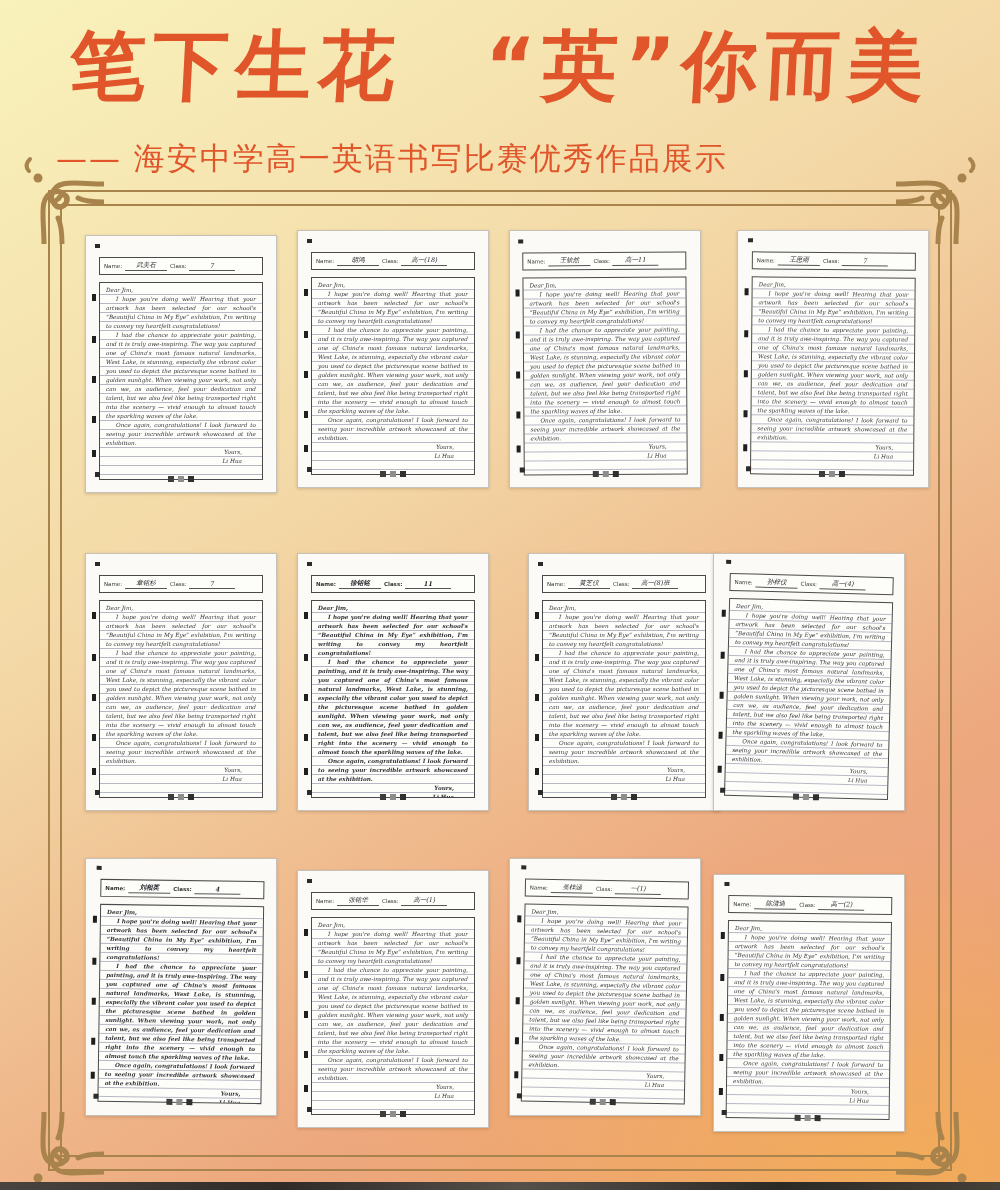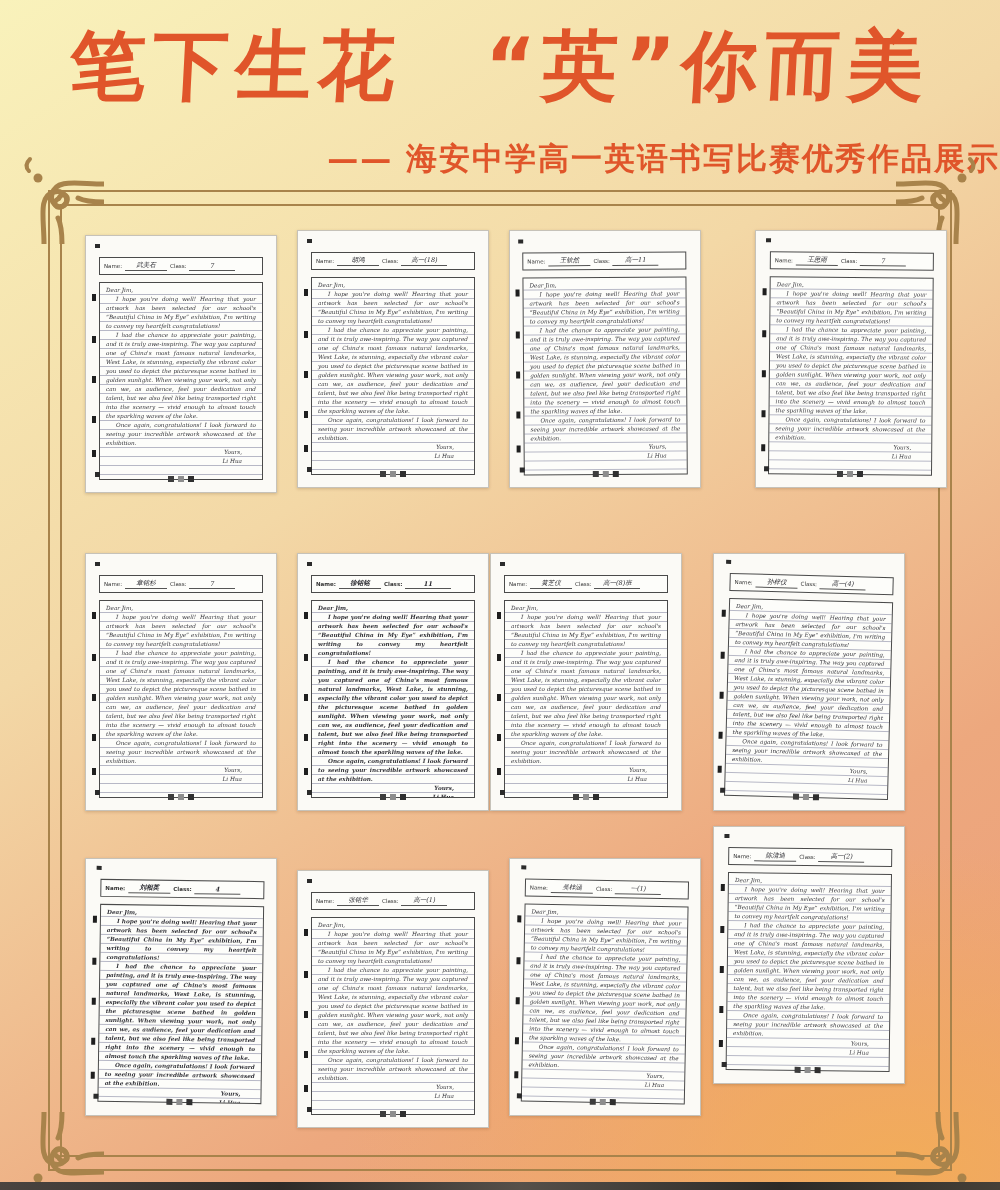--- a/index.html
+++ b/index.html
@@ -14,23 +14,23 @@
 
   
   .title{
     position:absolute;top:16px;left:0;right:0;margin:0;text-align:center;
     font-size:76px;font-weight:bold;letter-spacing:7px;
     color:var(--title-orange,#e0552a);
     transform:skewX(-3deg);
     font-family:"DejaVu Sans",sans-serif;
   }
   .subtitle{
-    position:absolute;top:138px;left:0;right:0;text-align:right;
+    position:absolute;top:138px;left:0;right:0;text-align:left;
     padding-left:56px;box-sizing:border-box;
-    font-size:31px;font-weight:bold;letter-spacing:2px;
+    font-size:31px;font-weight:normal;letter-spacing:2px;
     color:var(--title-orange,#e0552a);
   }
 
   
   .frame-outer{position:absolute;left:48px;right:48px;top:190px;bottom:19px;
     border:2px solid var(--frame-gold,#a8834b);}
   .frame-inner{position:absolute;left:60px;right:60px;top:204px;bottom:33px;
     border:2px solid var(--frame-gold,#a8834b);}
   .orn{position:absolute;width:92px;height:92px;color:var(--frame-gold,#a8834b);}
   .orn.tl{left:12px;top:152px;}
@@ -245,21 +245,21 @@
       <span class="tick tk4"></span>
       <span class="tick tk5"></span>
       <span class="regmark rm-bottom"></span>
       <span class="bcodes">
             <i></i>
             <i></i>
             <i></i>
           </span>
     </div>
   </article>
-      <article class="paper" style="left: 755px; top: 230px;">
+      <article class="paper" style="left: 737px; top: 230px;">
     <div class="scan">
       <span class="regmark rm-top"></span>
       <div class="name-box">
         <span class="lbl">Name:</span>
         <span class="hand-val name-val">王思雨</span>
         <span class="lbl">Class:</span>
         <span class="hand-val class-val">7</span>
       </div>
       <div class="body-box">
         <div class="letter">
@@ -347,21 +347,21 @@
       <span class="tick tk4"></span>
       <span class="tick tk5"></span>
       <span class="regmark rm-bottom"></span>
       <span class="bcodes">
             <i></i>
             <i></i>
             <i></i>
           </span>
     </div>
   </article>
-      <article class="paper" style="left: 490px; top: 553px;">
+      <article class="paper" style="left: 528px; top: 553px;">
     <div class="scan">
       <span class="regmark rm-top"></span>
       <div class="name-box">
         <span class="lbl">Name:</span>
         <span class="hand-val name-val">黄芝仪</span>
         <span class="lbl">Class:</span>
         <span class="hand-val class-val">高一(8)班</span>
       </div>
       <div class="body-box">
         <div class="letter">
@@ -517,21 +517,21 @@
       <span class="tick tk4"></span>
       <span class="tick tk5"></span>
       <span class="regmark rm-bottom"></span>
       <span class="bcodes">
             <i></i>
             <i></i>
             <i></i>
           </span>
     </div>
   </article>
-      <article class="paper" style="left: 713px; top: 826px;">
+      <article class="paper" style="left: 713px; top: 874px;">
     <div class="scan">
       <span class="regmark rm-top"></span>
       <div class="name-box">
         <span class="lbl">Name:</span>
         <span class="hand-val name-val">陈清迪</span>
         <span class="lbl">Class:</span>
         <span class="hand-val class-val">高一(2)</span>
       </div>
       <div class="body-box">
         <div class="letter">

